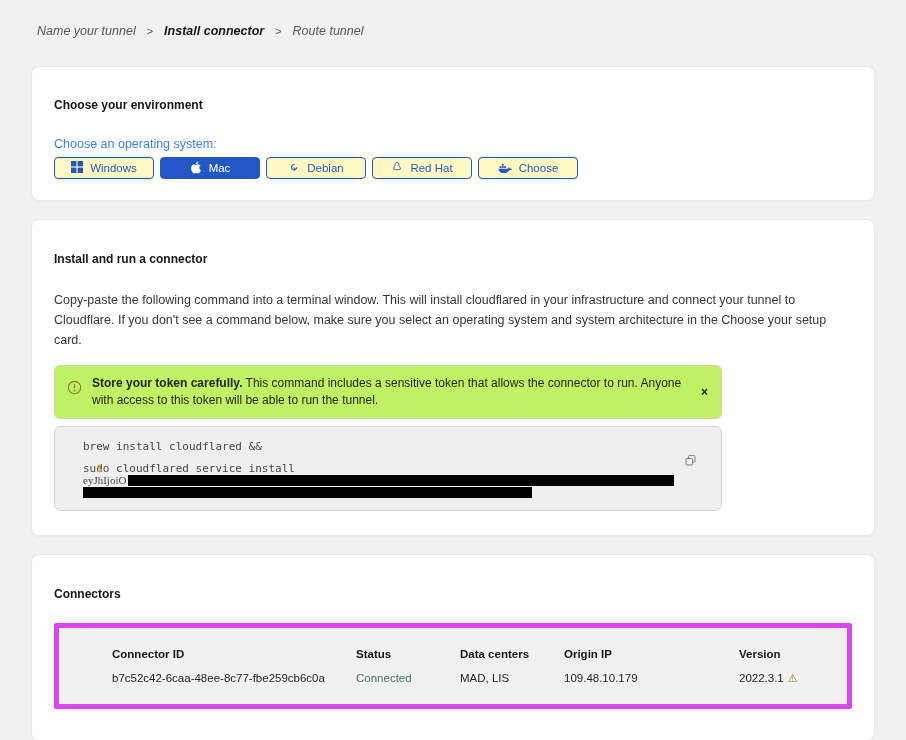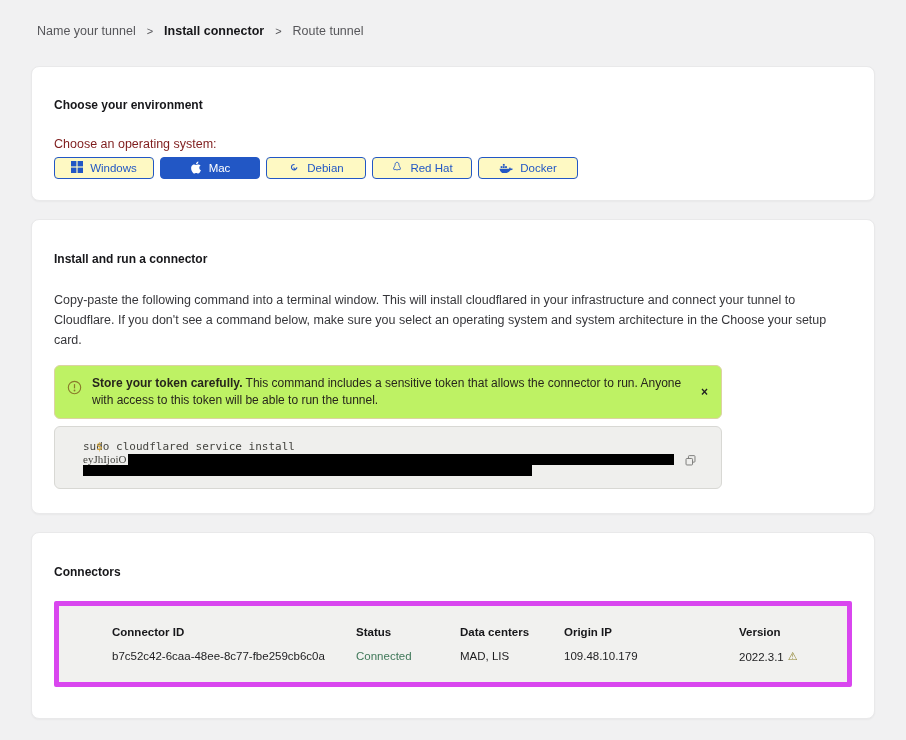--- a/index.html
+++ b/index.html
@@ -8,37 +8,37 @@
     background:#f1f1f2;
     font-family:"Liberation Sans", sans-serif;
     color:#1d1d1d;
   }
   
   .breadcrumb {
     padding:24px 0 0 37px;
     display:flex; align-items:center; gap:11px;
     font-size:12.5px; color:#56565a;
   }
-  .crumb { color:#56565a; cursor:default; }
+  .crumb { color:#56565a; cursor:default;font-style:italic; }
   .crumb.active { font-weight:bold; color:#17171a; }
   .crumb-sep { color:#56565a; font-size:11px; }
 
   
   .card {
     margin:0 31px;
     background:#ffffff;
     border:1px solid #e9e9ea;
     border-radius:8px;
     box-shadow:0 1px 2px rgba(0,0,0,0.04);
   }
   .card-title { font-size:12px; font-weight:bold; color:#17171a; }
 
   
   .card-env { margin-top:28px; padding:31px 22px 21px 22px; }
-  .os-label { margin-top:25px; font-size:12.5px; color:#7f1d1d; }
+  .os-label { margin-top:25px; font-size:12.5px; color:#3b82f6; }
   .os-row { margin-top:6px; display:flex; gap:6px; }
   .os-btn {
     width:100px; height:22px;
     display:flex; align-items:center; justify-content:center; gap:7px;
     background:#fef9c3; border:1px solid #2257c5; border-radius:4px;
     color:#2257c5; font-size:11.5px; font-family:"Liberation Sans",sans-serif;
     cursor:pointer;
   }
   .os-btn.selected { background:#2257c5; color:#ffffff; }
   .os-btn svg { flex:0 0 auto; }
@@ -161,21 +161,21 @@
         <svg width="14" height="12" viewBox="0 0 17 14">
             <g fill="currentColor">
           <rect x="2" y="6" width="2.2" height="2.2"></rect>
               <rect x="4.7" y="6" width="2.2" height="2.2"></rect>
           <rect x="7.4" y="6" width="2.2" height="2.2"></rect>
               <rect x="4.7" y="3.3" width="2.2" height="2.2"></rect>
           <path d="M.6 9.2h11.6c.1-.8.4-1.5 1-1.9.6.4 1 1 1.1 1.7.8-.2 2 .0 2.5.4-.8 1.5-3 1.4-3.2 1.4-1 1.9-3.1 3.9-7.7 3.9C2.2 14.7.9 11 .6 9.2z"></path>
         </g>
           </svg>
       </span>
-      <span>Docker</span>
+      <span>Choose</span>
     </button>
 
   </div>
 </section>
 
 <section class="card card-install">
   <h2 class="card-title">Install and run a connector</h2>
   <p class="desc">Copy-paste the following command into a terminal window. This will install cloudflared in your infrastructure and connect your tunnel to Cloudflare. If you don't see a command below, make sure you select an operating system and system architecture in the Choose your setup card.</p>
 
   <div class="banner">
@@ -184,20 +184,21 @@
         <circle cx="8" cy="8" r="6.6" fill="none" stroke="#8a7a2b" stroke-width="1.2"></circle>
         <line x1="8" y1="4.4" x2="8" y2="8.9" stroke="#8a7a2b" stroke-width="1.3"></line>
         <circle cx="8" cy="11.2" r="0.95" fill="#8a7a2b"></circle>
       </svg>
     </span>
     <span><b>Store your token carefully.</b><span> This command includes a sensitive token that allows the connector to run. Anyone with access to this token will be able to run the tunnel.</span></span>
     <button class="banner-close">×</button>
   </div>
 
   <div class="codeblock">
+    <div class="code-line1">brew install cloudflared &amp;&amp;</div>
     <div class="code-sudo-wrap">
       <span class="code-prompt">$</span>
       <div>sudo cloudflared service install</div>
     </div>
     <div class="token-line">
       <span>eyJhIjoiO</span>
       <span class="bar bar-1"></span>
     </div>
     <div class="bar bar-2"></div>
     <button class="copy-btn" title="">

